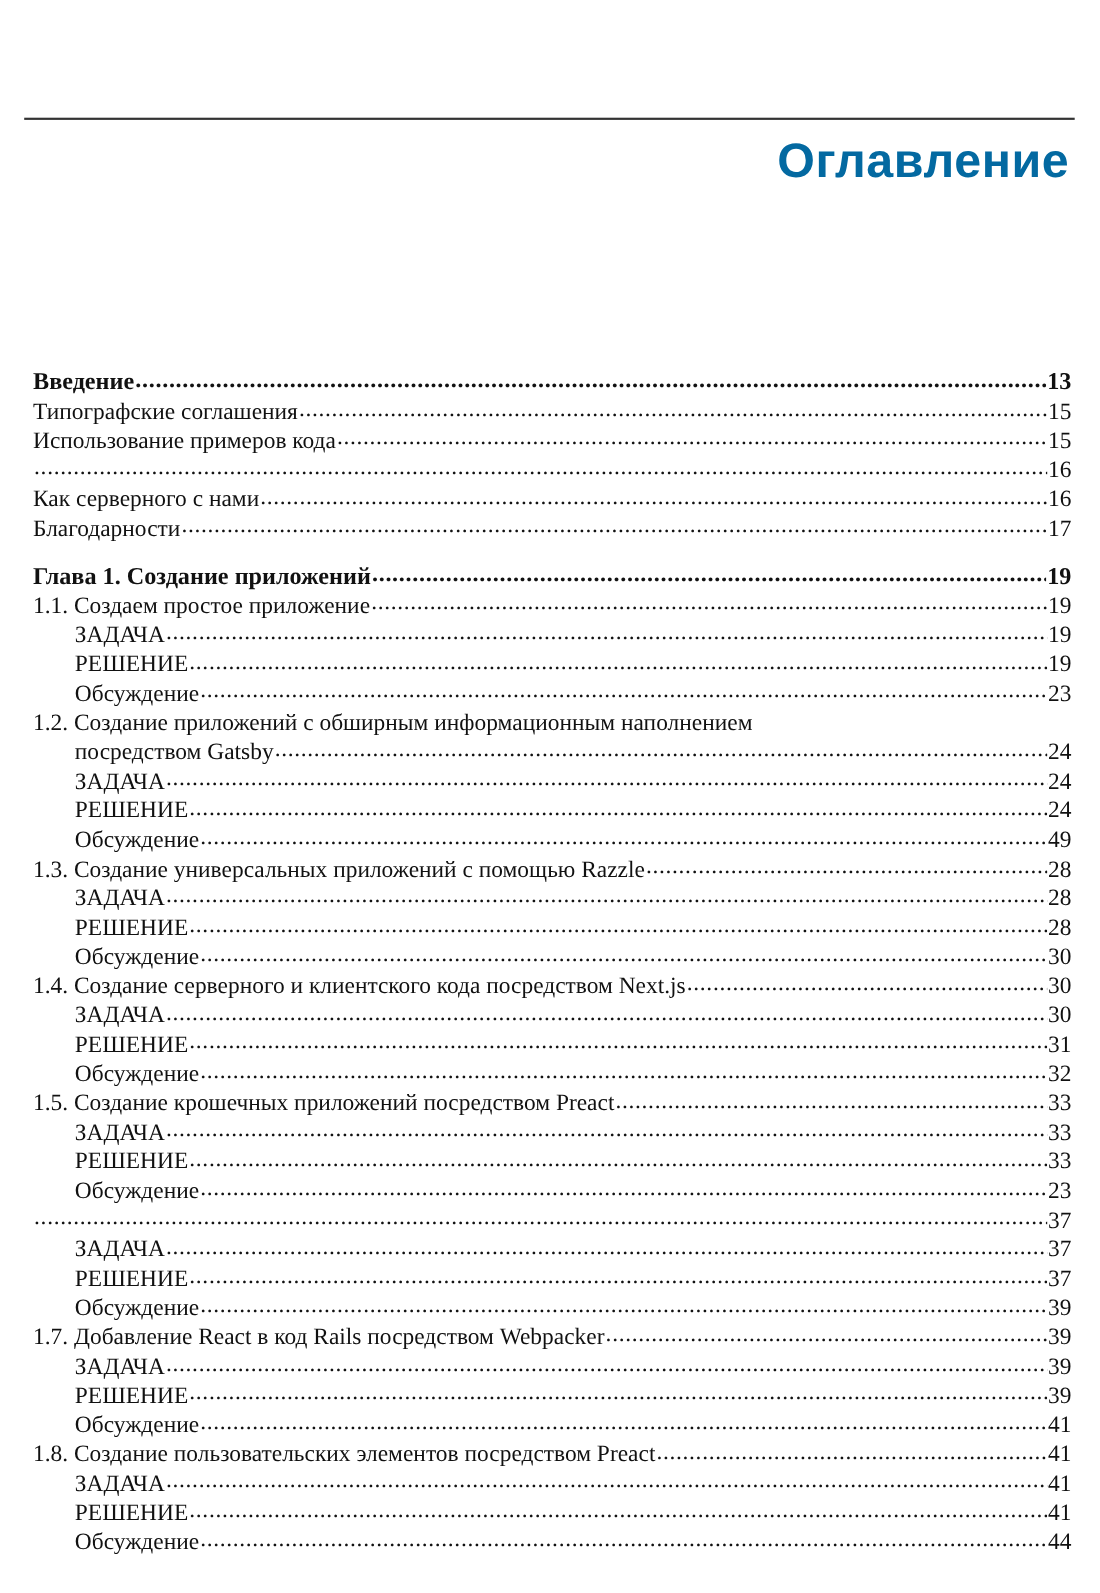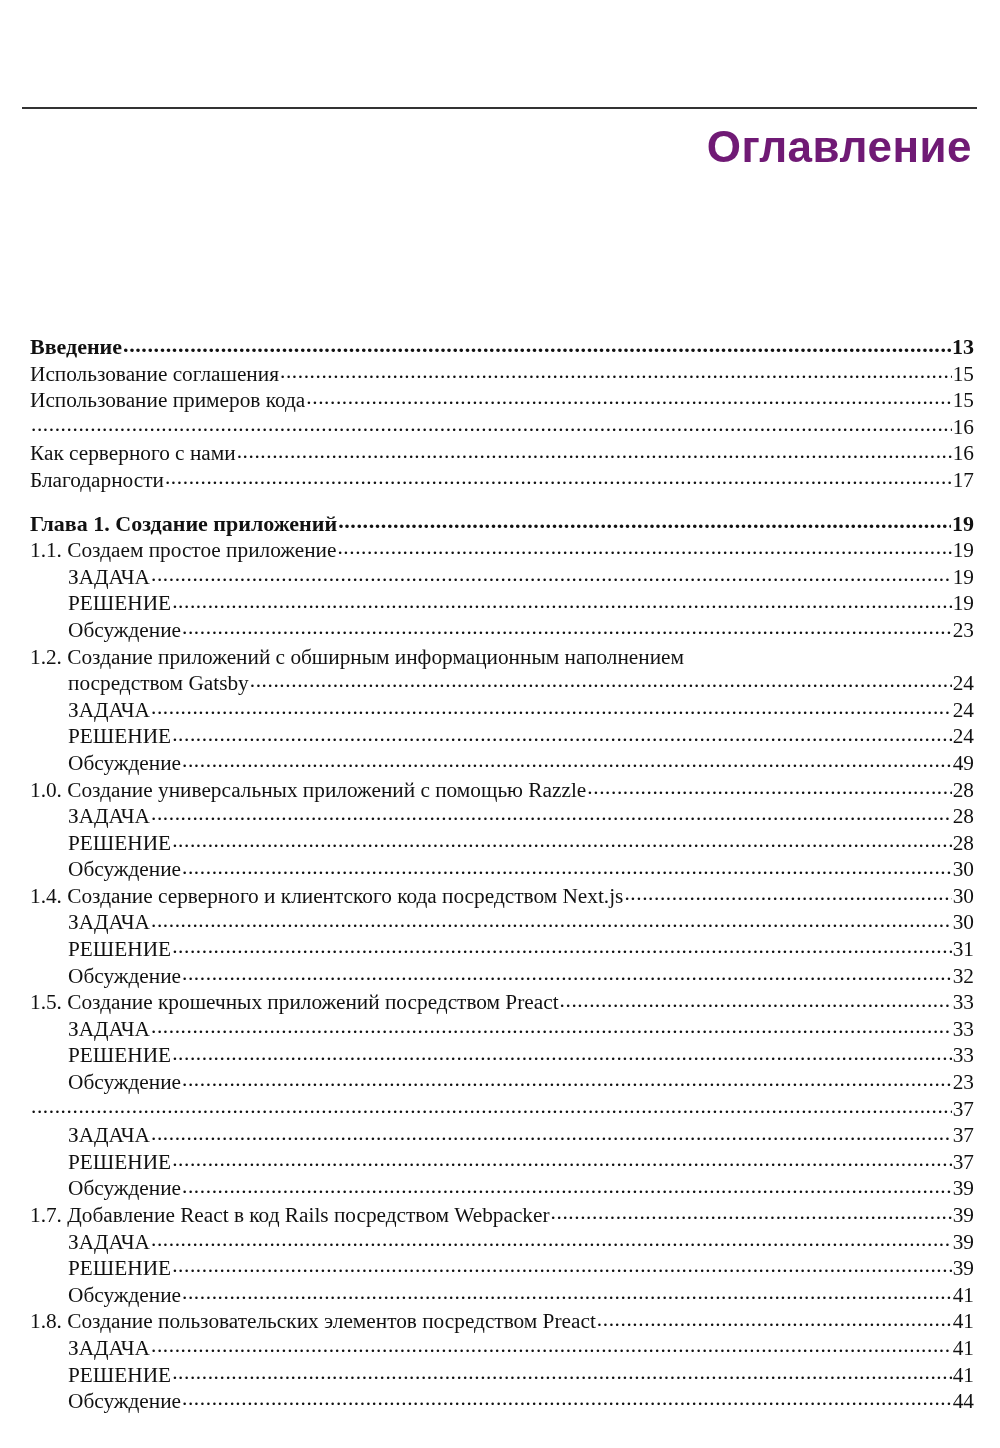--- a/index.html
+++ b/index.html
@@ -1,18 +1,18 @@
 <!DOCTYPE html>
 <html><head>
   <meta charset="utf-8">
   <style>
     html, body { margin: 0; padding: 0; background: #ffffff; }
     body { width: 1000px; height: 1448px; position: relative; overflow: hidden; color: #111; }
     .rule { position: absolute; left: 22px; top: 107px; width: 955px; height: 2px; background: #333; }
-    .title { position: absolute; right: 28px; top: 122px; font-family: "Liberation Sans", sans-serif; font-weight: bold; font-size: 44px; letter-spacing: 0.5px; color: #701a75; margin: 0; }
+    .title { position: absolute; right: 28px; top: 122px; font-family: "Liberation Sans", sans-serif; font-weight: bold; font-size: 44px; letter-spacing: 0.5px; color: #0369a1; margin: 0; }
     .toc { position: absolute; left: 30px; top: 334px; width: 944px; font-family: "Liberation Serif", serif; font-size: 21.3px; }
     .row { display: flex; align-items: flex-start; height: 26.6px; line-height: 26.6px; white-space: nowrap; }
     .row.bold { font-weight: bold; font-size: 22px; }
     .row.gap { margin-top: 17px; }
     .row .lbl { flex: 0 0 auto; }
     .row .lbl i { font-style: italic; }
     .row .dots { flex: 1 1 auto; overflow: hidden; margin: 0 1px; position: relative; height: 26.6px; }
     .row .dots::before { content: "................................................................................................................................................................................................................................................................................................"; position: absolute; left: 0; bottom: 5px; line-height: 1; letter-spacing: 0.6px; white-space: nowrap; }
     .row .pg { flex: 0 0 auto; text-align: right; }
     .row.nodots .dots::before { content: ""; }
@@ -24,21 +24,21 @@
 <div class="rule"></div>
 <h1 class="title">Оглавление</h1>
 
 <div class="toc" id="toc">
     <div class="row bold">
       <span class="lbl"><span>Введение</span></span>
       <span class="dots"></span>
       <span class="pg">13</span>
     </div>
     <div class="row">
-      <span class="lbl"><span>Использование соглашения</span></span>
+      <span class="lbl"><span>Типографские соглашения</span></span>
       <span class="dots"></span>
       <span class="pg">15</span>
     </div>
     <div class="row">
       <span class="lbl"><span>Использование примеров кода</span></span>
       <span class="dots"></span>
       <span class="pg">15</span>
     </div>
     <div class="row">
       <span class="dots"></span>
@@ -98,21 +98,21 @@
       <span class="lbl indent2"><span>РЕШЕНИЕ</span></span>
       <span class="dots"></span>
       <span class="pg">24</span>
     </div>
     <div class="row">
       <span class="lbl indent2"><span>Обсуждение</span></span>
       <span class="dots"></span>
       <span class="pg">49</span>
     </div>
     <div class="row">
-      <span class="lbl"><span>1.0. Создание универсальных приложений с помощью Razzle</span></span>
+      <span class="lbl"><span>1.3. Создание универсальных приложений с помощью Razzle</span></span>
       <span class="dots"></span>
       <span class="pg">28</span>
     </div>
     <div class="row">
       <span class="lbl indent2"><span>ЗАДАЧА</span></span>
       <span class="dots"></span>
       <span class="pg">28</span>
     </div>
     <div class="row">
       <span class="lbl indent2"><span>РЕШЕНИЕ</span></span>

